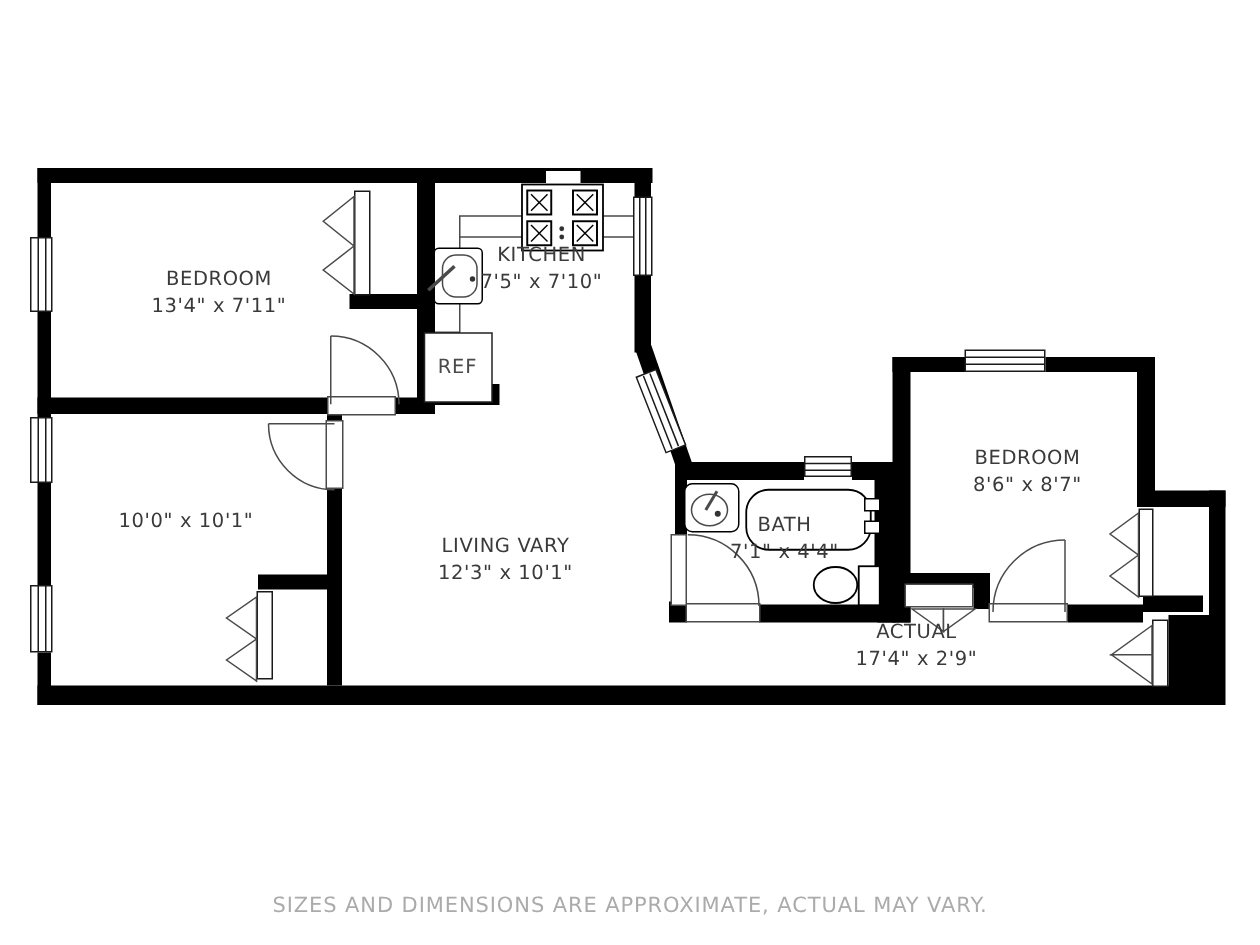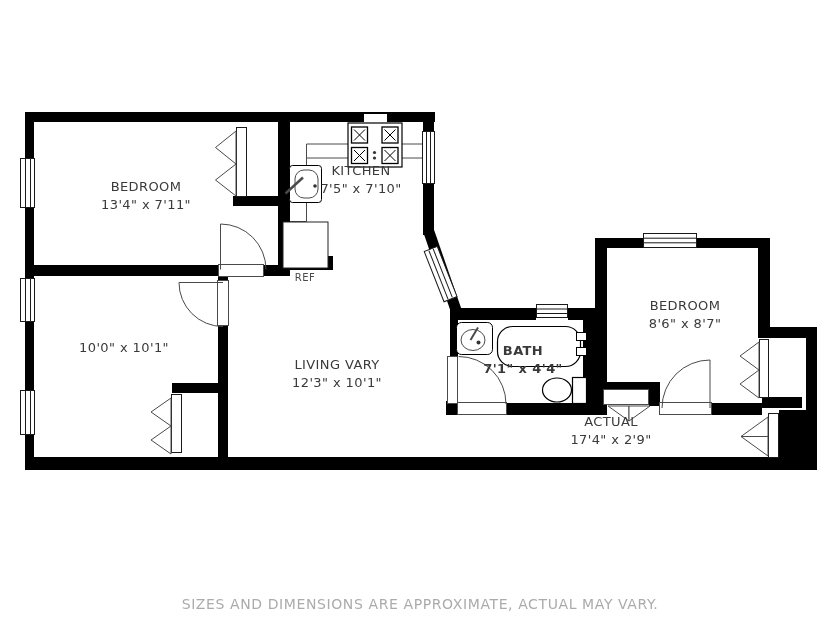--- a/index.html
+++ b/index.html
@@ -3,22 +3,22 @@
 <meta charset="utf-8">
 <style>
   html,body{margin:0;padding:0;background:#ffffff;}
   #page{position:relative;width:840px;height:630px;background:#ffffff;overflow:hidden;
         font-family:"DejaVu Sans",sans-serif;}
   #plan-svg{position:absolute;left:0;top:0;}
   .room-label{position:absolute;transform:translate(-50%,-50%);text-align:center;
               font-size:13px;color:#3a3a3a;letter-spacing:0.4px;line-height:18px;
               white-space:nowrap;}
   .room-name,.room-dims{display:block;}
-  .ref-label{position:absolute;transform:translate(-50%,-50%);font-size:10px;color:#4a4a4a;
-             letter-spacing:0.5px;margin-top:32px;}
+  .ref-label{position:absolute;transform:translate(-50%,-50%);font-size:13px;color:#4a4a4a;
+             letter-spacing:0.5px;}
   .footer-note{position:absolute;left:420px;top:604px;transform:translate(-50%,-50%);
                font-size:14px;color:#ababab;letter-spacing:0.6px;white-space:nowrap;}
 </style>
 </head>
 <body>
 
 <div id="page">
 
   <svg id="plan-svg" width="840" height="630" viewBox="0 0 840 630">
 
@@ -212,21 +212,21 @@
     <span class="room-name">KITCHEN</span>
     <span class="room-dims">7'5" x 7'10"</span>
   </div>
   <div class="room-label" style="left:124px;top:348px;">
     <span class="room-dims">10'0" x 10'1"</span>
   </div>
   <div class="room-label" style="left:337px;top:374px;">
     <span class="room-name">LIVING VARY</span>
     <span class="room-dims">12'3" x 10'1"</span>
   </div>
-  <div class="room-label" style="left:523px;top:360px;font-weight:bold;">
+  <div class="room-label" style="left:523px;top:360px;">
     <span class="room-name">BATH</span>
     <span class="room-dims">7'1" x 4'4"</span>
   </div>
   <div class="room-label" style="left:685px;top:315px;">
     <span class="room-name">BEDROOM</span>
     <span class="room-dims">8'6" x 8'7"</span>
   </div>
   <div class="room-label" style="left:611px;top:431px;">
     <span class="room-name">ACTUAL</span>
     <span class="room-dims">17'4" x 2'9"</span>

